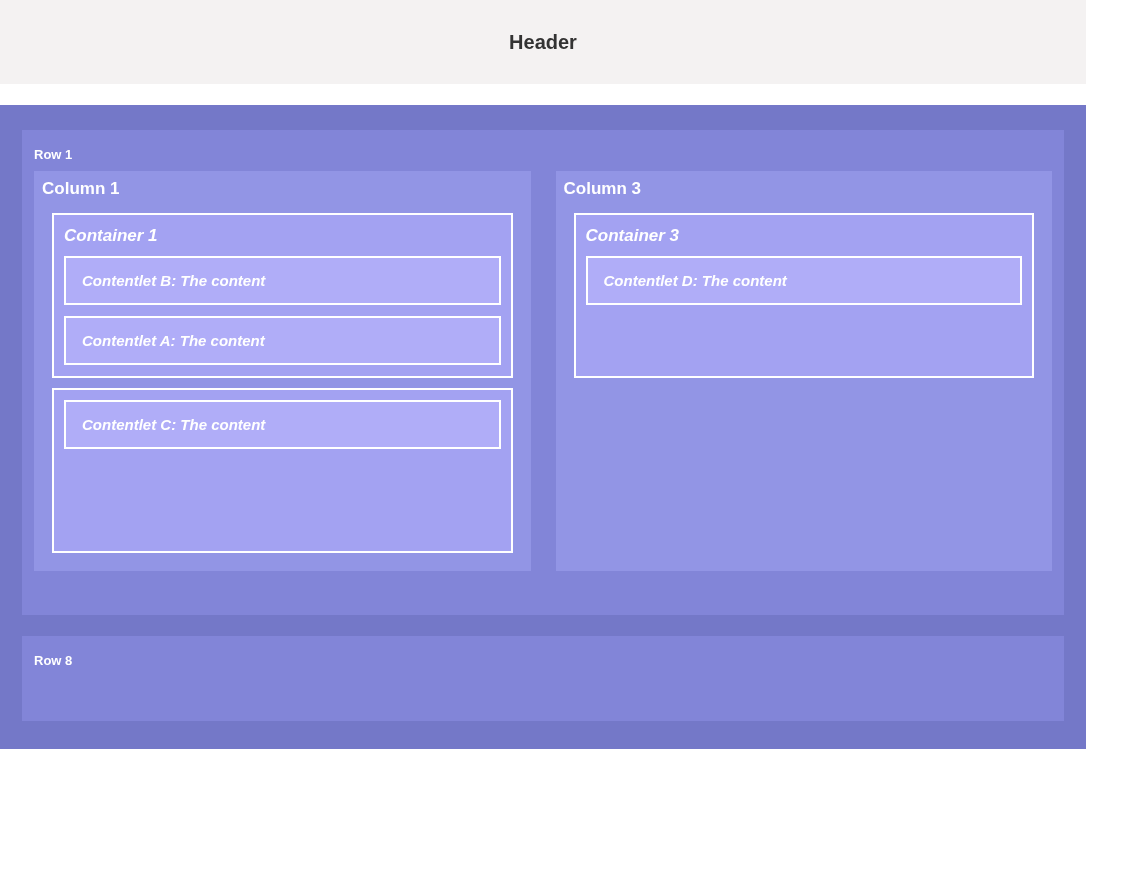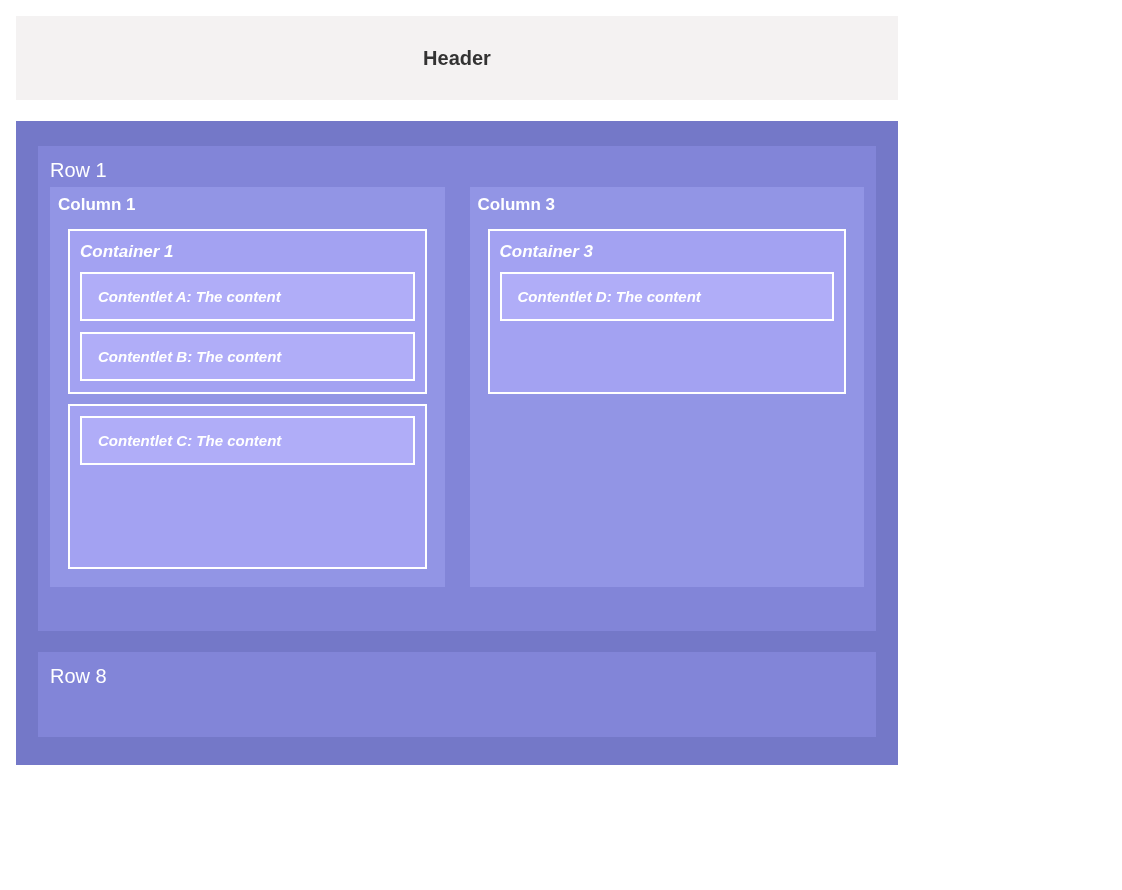--- a/index.html
+++ b/index.html
@@ -2,21 +2,21 @@
 <html style="--header-footer-bg: #f4f2f2; --header-footer-text: #333333; --main-bg: #7478c8; --row-bg: #8285d8; --column-bg: #9295e5; --container-bg: #a3a2f2; --contentlet-bg: #b0adf8; --border: #ffffff; --label-text: #ffffff;"><head>
 <meta charset="utf-8">
 <style>
   * { box-sizing: border-box; margin: 0; padding: 0; }
   html, body {
     width: 1122px; height: 890px;
     background: #ffffff;
     font-family: "Liberation Sans", "DejaVu Sans", sans-serif;
     overflow: hidden;
   }
-  .page { padding: 16px; width: 914px; height: 890px; }
+  .page { padding: 0; width: 1086px; height: 890px; }
 
   
   .hf {
     height: 84px;
     background: var(--header-footer-bg, #f4f2f2);
     display: flex; align-items: center; justify-content: center;
   }
   .hf--header { margin-bottom: 21px; }
   .hf--footer { }
   .hf-label {
@@ -29,21 +29,21 @@
     background: var(--main-bg, #7478c8);
     padding: 25px 22px 28px 22px;
     margin-bottom: 17px;
   }
 
   
   .row { background: var(--row-bg, #8285d8); padding: 8px 12px 44px 12px; }
   .row--first { margin-bottom: 21px; }
   .section-label {
     color: var(--label-text, #ffffff);
-    font-size: 20px; font-weight: normal; line-height: 33px;
+    font-size: 13px; font-weight: bold; line-height: 33px;
   }
 
   
   .columns { display: flex; gap: 25px; align-items: stretch; }
   .column { flex: 1 1 0; background: var(--column-bg, #9295e5); padding: 8px; }
   .column-label {
     color: var(--label-text, #ffffff);
     font-size: 17px; font-weight: bold; line-height: 20px;
     margin-bottom: 14px;
   }
@@ -91,24 +91,24 @@
       <h2 class="section-label">Row 1</h2>
 
       <div class="columns">
 
         <div class="column">
           <h3 class="column-label">Column 1</h3>
 
           <div class="container-box">
             <h4 class="container-label">Container 1</h4>
             <div class="contentlet">
-              <span class="contentlet-text">Contentlet A: The content</span>
+              <span class="contentlet-text">Contentlet B: The content</span>
             </div>
             <div class="contentlet">
-              <span class="contentlet-text">Contentlet B: The content</span>
+              <span class="contentlet-text">Contentlet A: The content</span>
             </div>
           </div>
 
           <div class="container-box">
             <div class="contentlet">
               <span class="contentlet-text">Contentlet C: The content</span>
             </div>
           </div>
         </div>
 

